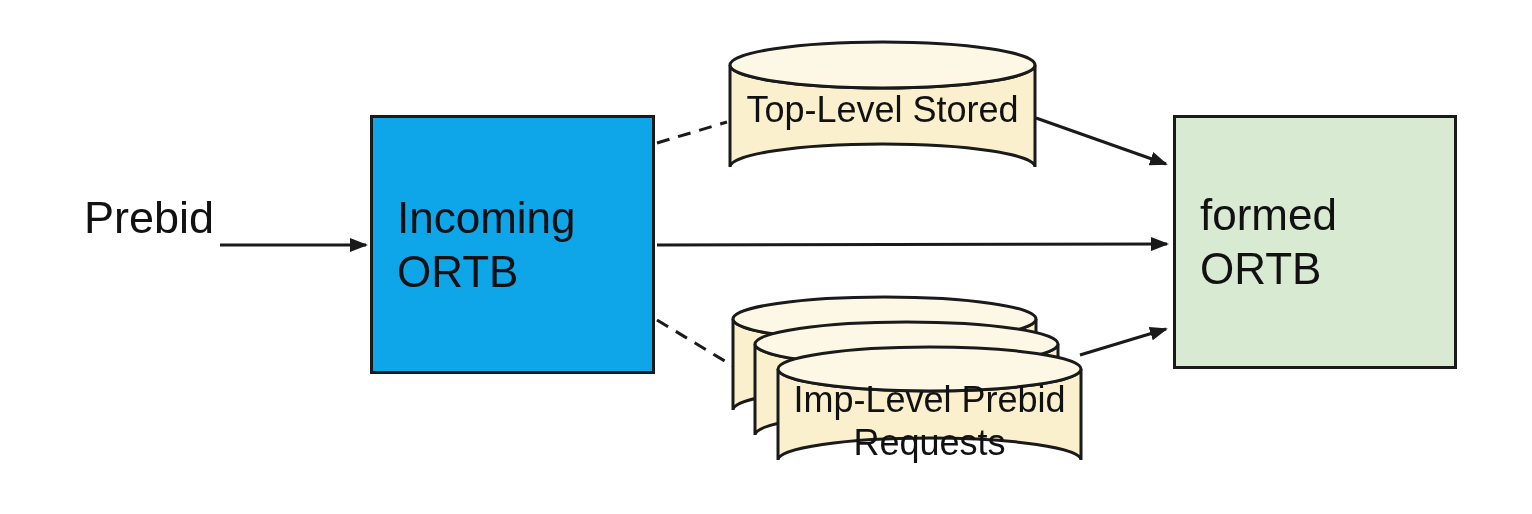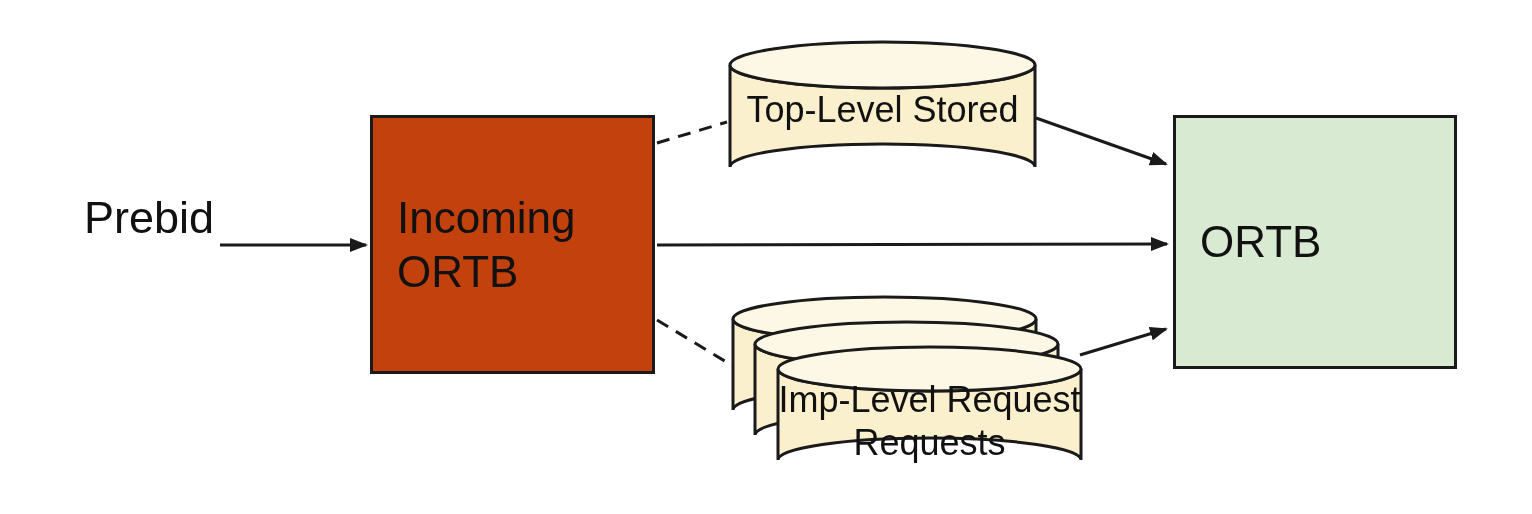--- a/index.html
+++ b/index.html
@@ -27,21 +27,21 @@
     box-sizing: border-box;
     display: flex;
     flex-direction: column;
     justify-content: center;
     font-size: 44px;
     line-height: 54px;
     padding-left: 24px;
   }
   .box-incoming {
     left: 370px; top: 115px; width: 285px; height: 259px;
-    background: #c2410c;
+    background: #0ea5e9;
   }
   .box-fully {
     left: 1173px; top: 115px; width: 284px; height: 254px;
     background: #d9ead3;
   }
   .cyl-label {
     position: absolute;
     text-align: center;
     font-size: 36px;
     line-height: 43px;
@@ -91,25 +91,26 @@
   <div class="node-label prebid-label">
     <span class="line-span">Prebid</span>
   </div>
 
   <div class="box box-incoming">
     <span class="line-span">Incoming</span>
     <span class="line-span">ORTB</span>
   </div>
 
   <div class="box box-fully">
+    <span class="line-span">formed</span>
     <span class="line-span">ORTB</span>
   </div>
 
   <div class="cyl-label cyl-label-top">
     <span class="line-span">Top-Level Stored</span>
   </div>
 
   <div class="cyl-label cyl-label-imp">
-    <span class="line-span">Imp-Level Request</span>
+    <span class="line-span">Imp-Level Prebid</span>
     <span class="line-span">Requests</span>
   </div>
 
 </div>
 
 </body></html>

